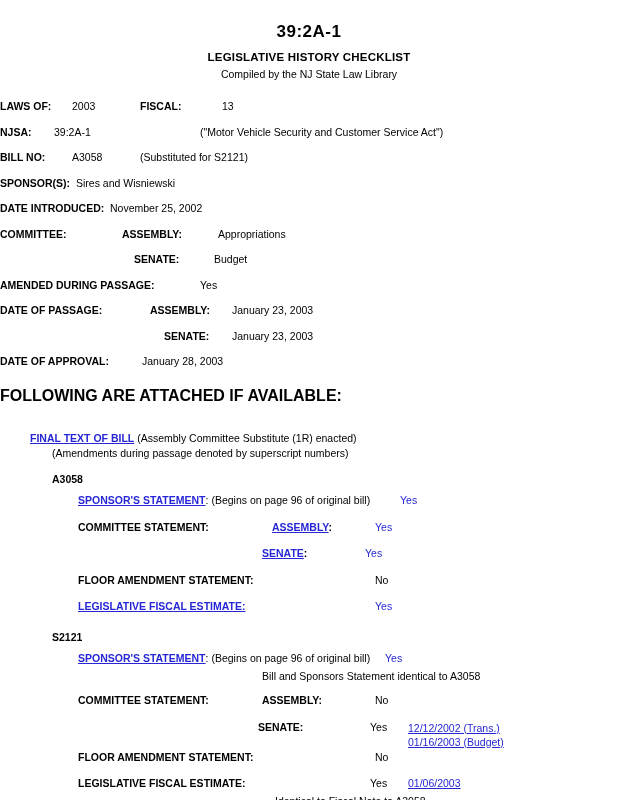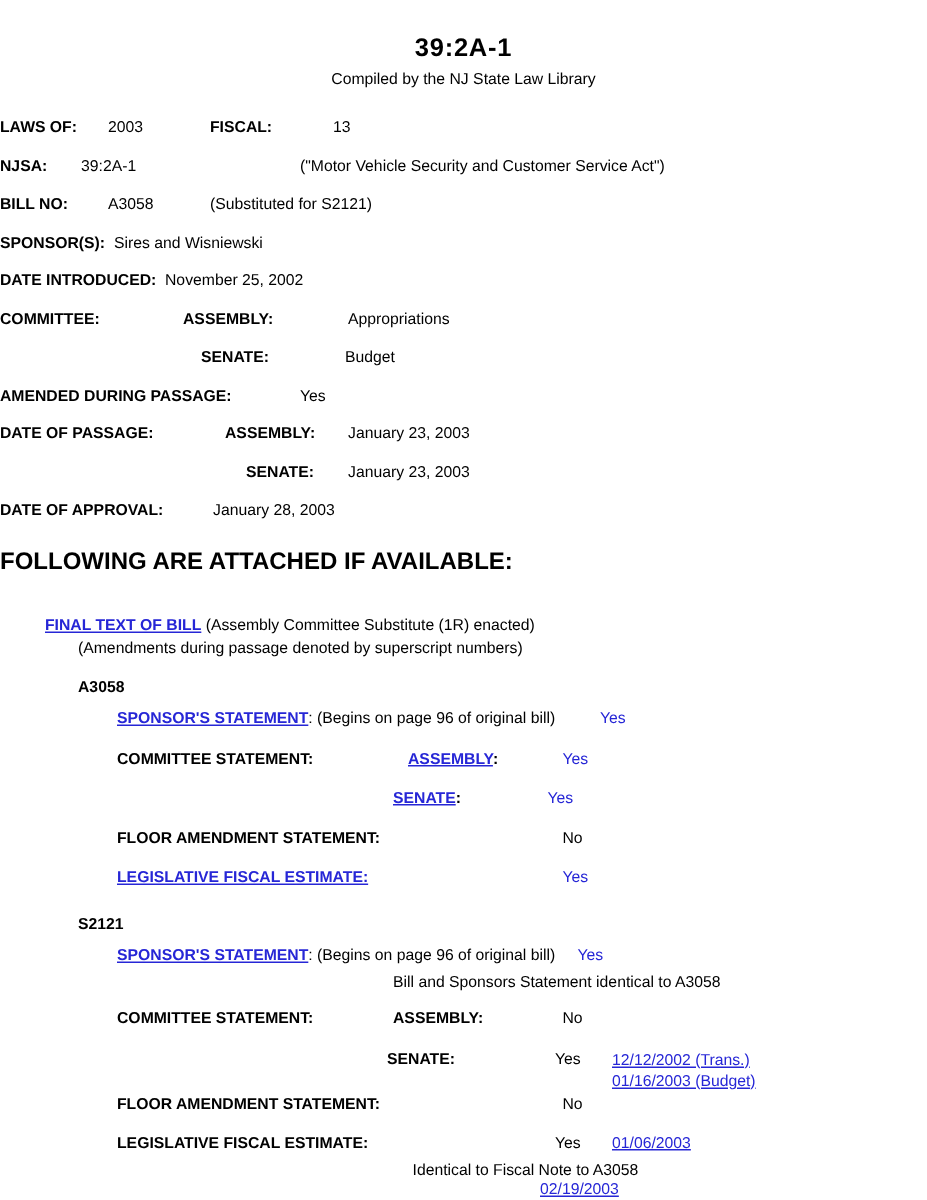--- a/index.html
+++ b/index.html
@@ -120,20 +120,21 @@
     display: block;
     line-height: 14px;
   }
 </style>
 </head>
 <body>
 
 <div class="page">
 
   <div class="doc-title">39:2A-1</div>
+  <div class="doc-subtitle">LEGISLATIVE HISTORY CHECKLIST</div>
   <div class="doc-compiled">Compiled by the NJ State Law Library</div>
 
   <div class="body-block">
 
     <div class="row">
       <span class="lbl">LAWS OF:</span>
       <span class="val abs" style="left:72px;">2003</span>
       <span class="lbl abs" style="left:140px;">FISCAL:</span>
       <span class="val abs" style="left:222px;">13</span>
     </div>
@@ -156,26 +157,26 @@
     </div>
 
     <div class="row">
       <span class="lbl">DATE INTRODUCED:</span>
       <span class="val abs" style="left:110px;">November 25, 2002</span>
     </div>
 
     <div class="row">
       <span class="lbl">COMMITTEE:</span>
       <span class="lbl abs" style="left:122px;">ASSEMBLY:</span>
-      <span class="val abs" style="left:218px;margin-left:14px;">Appropriations</span>
+      <span class="val abs" style="left:218px;">Appropriations</span>
     </div>
 
     <div class="row">
       <span class="lbl abs" style="left:134px;">SENATE:</span>
-      <span class="val abs" style="left:230px;">Budget</span>
+      <span class="val abs" style="left:214px;">Budget</span>
     </div>
 
     <div class="row">
       <span class="lbl">AMENDED DURING PASSAGE:</span>
       <span class="val abs" style="left:200px;">Yes</span>
     </div>
 
     <div class="row">
       <span class="lbl">DATE OF PASSAGE:</span>
       <span class="lbl abs" style="left:150px;">ASSEMBLY:</span>

